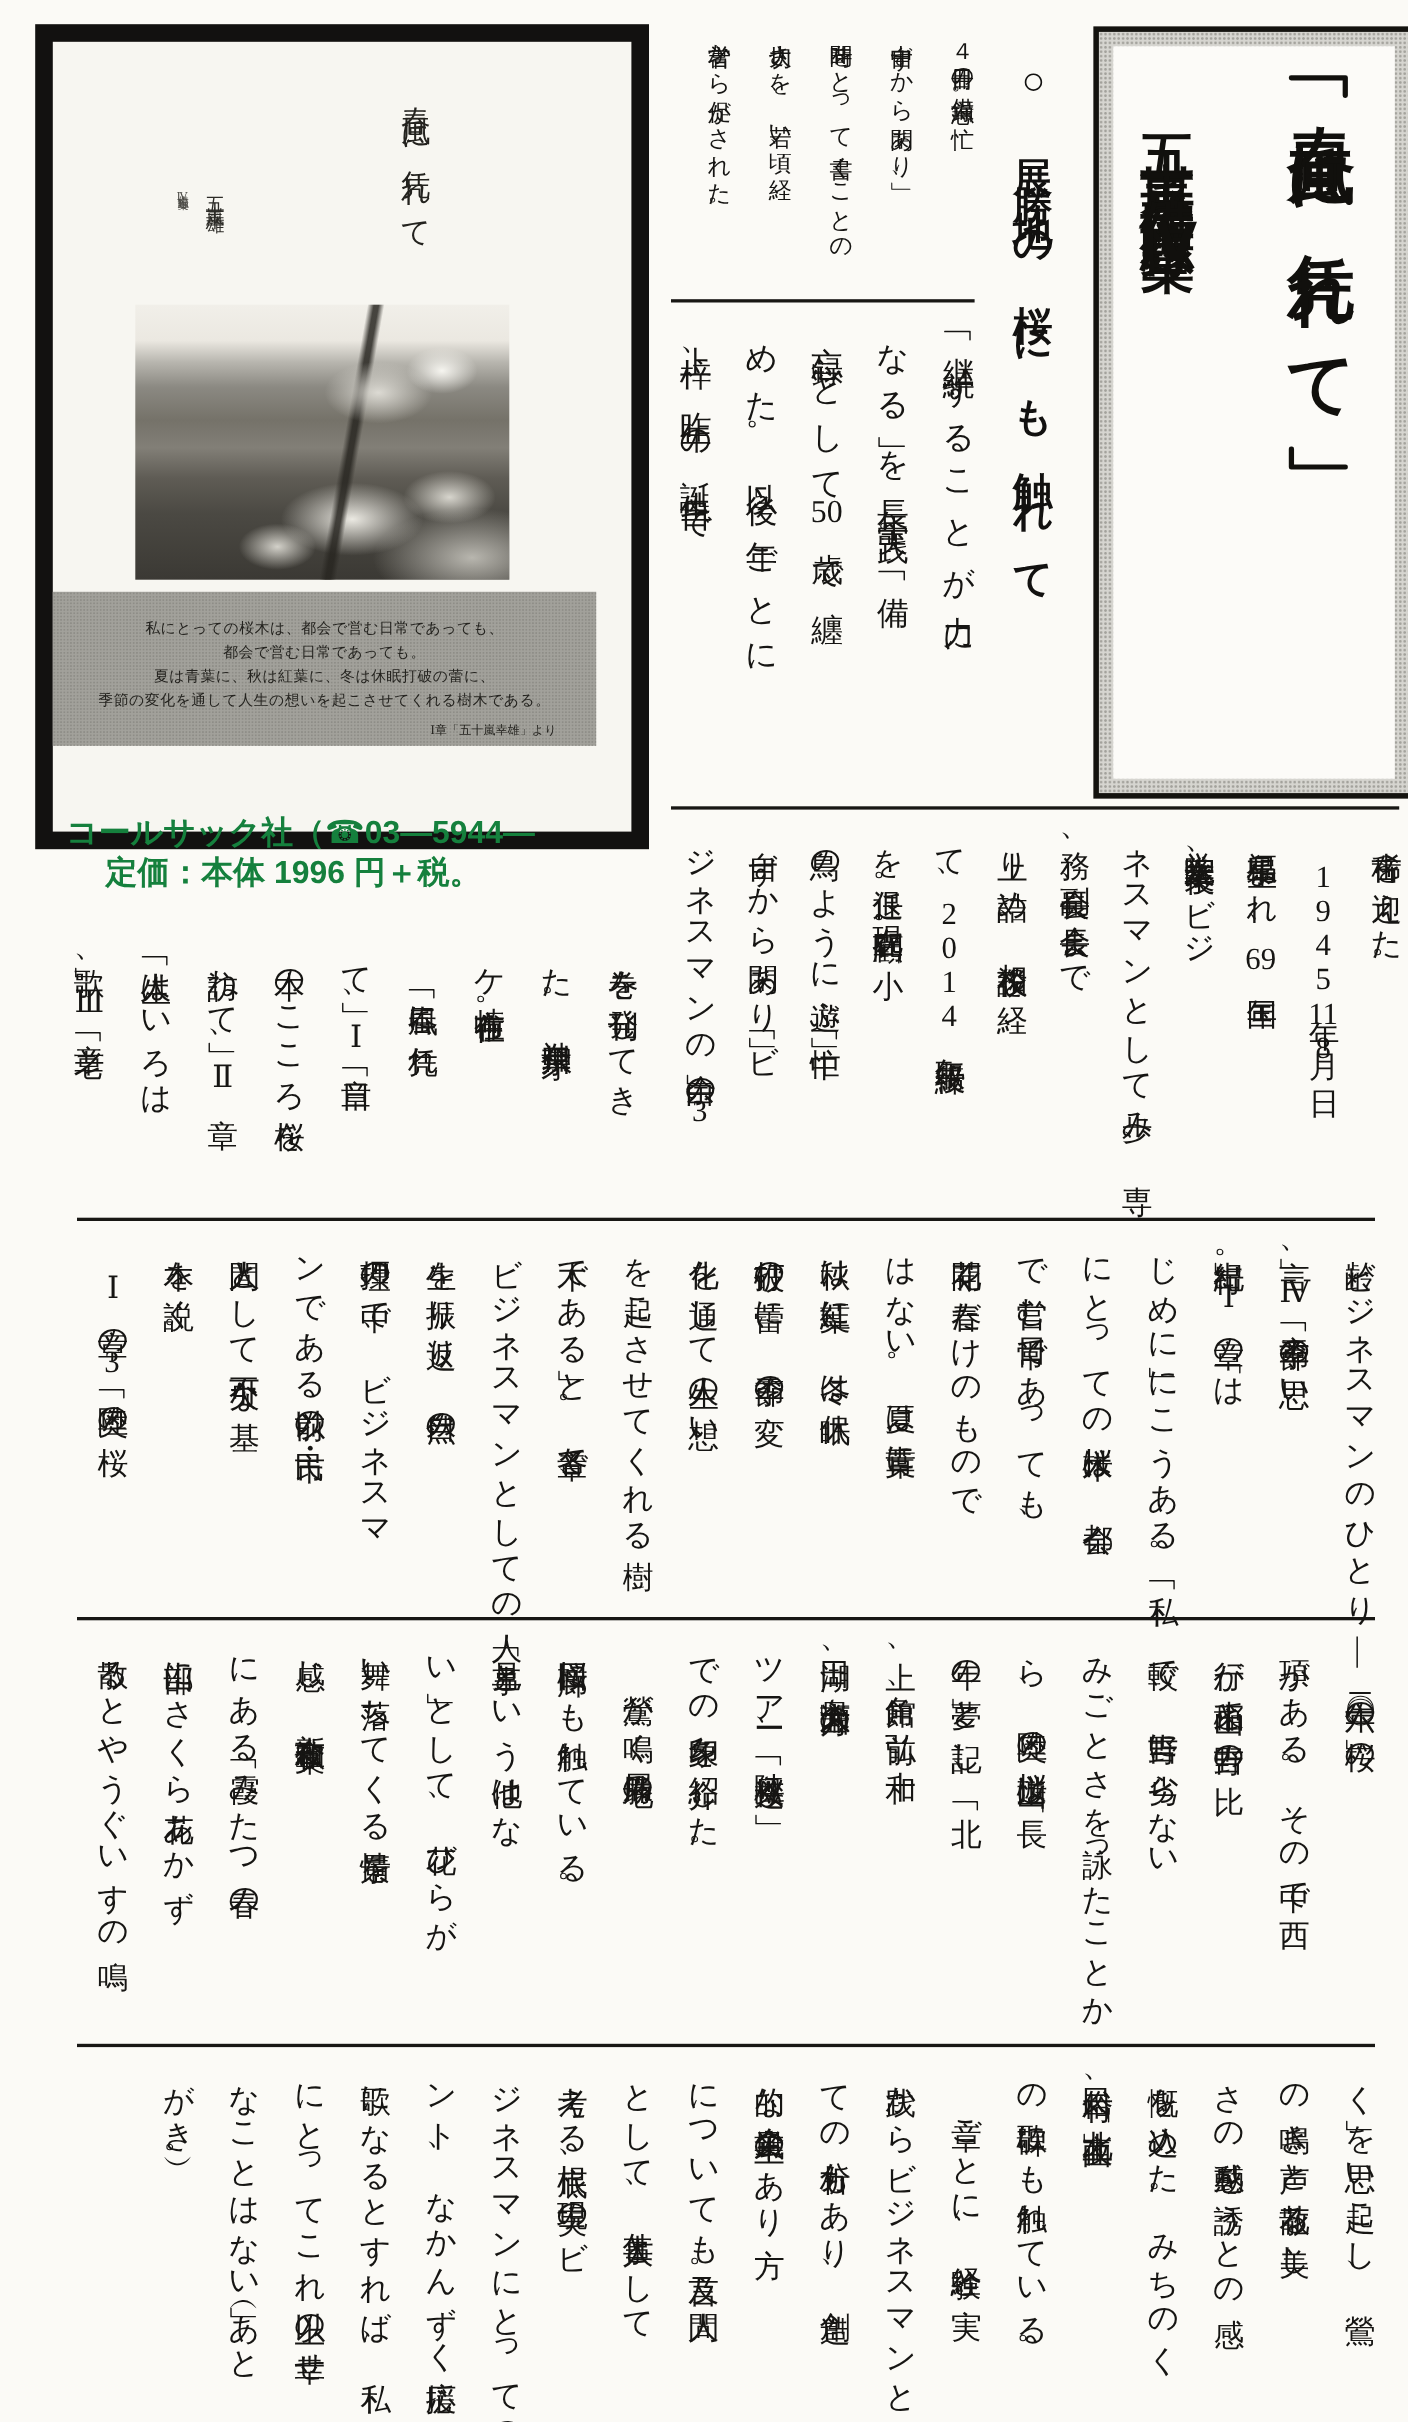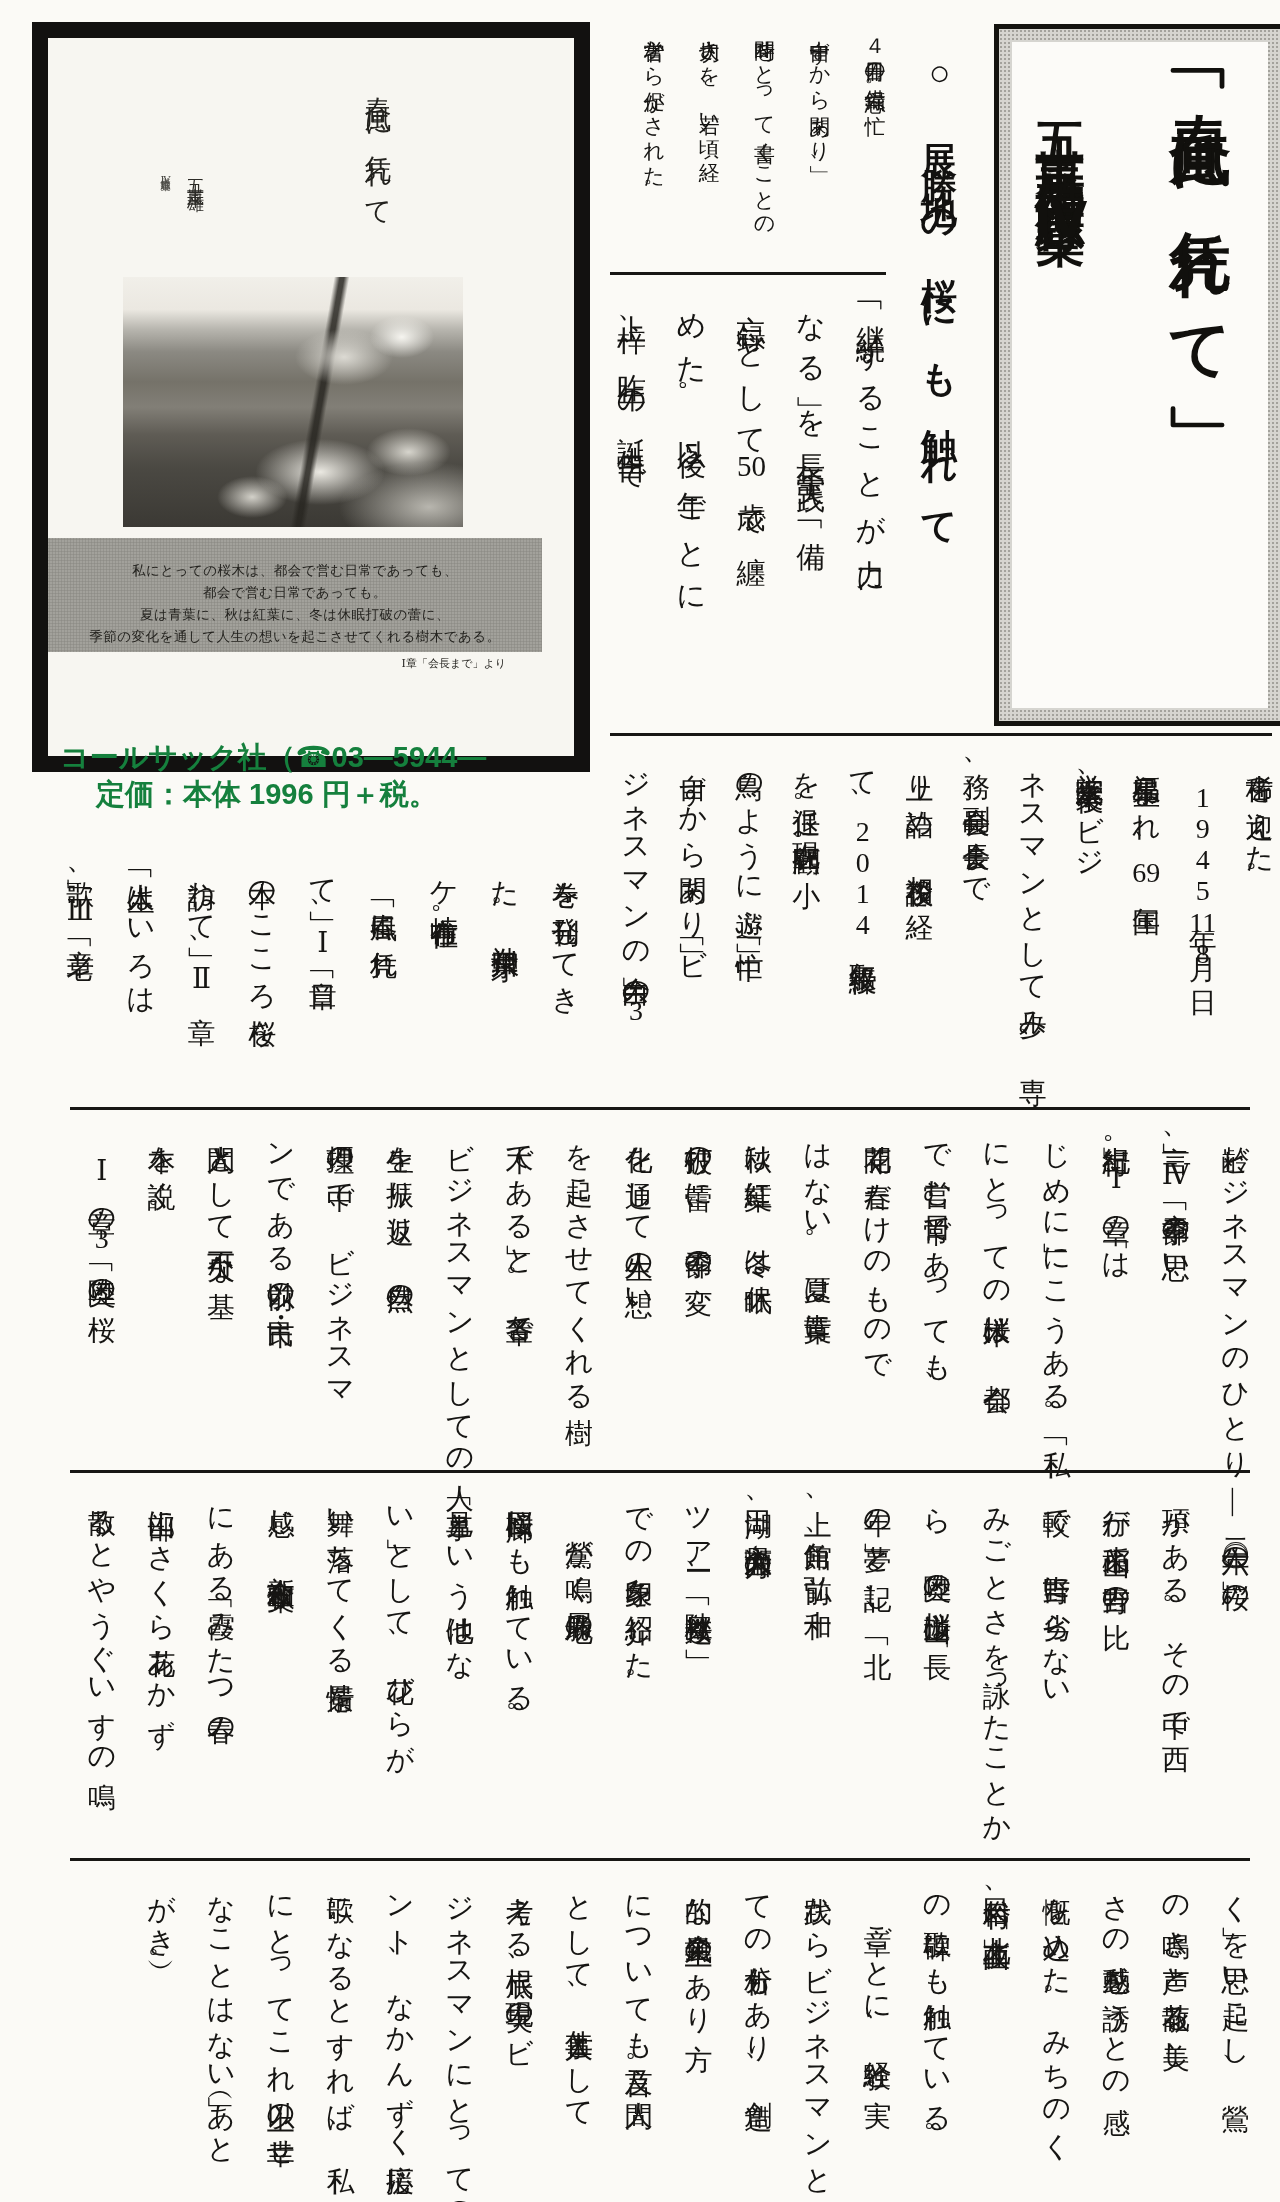--- a/index.html
+++ b/index.html
@@ -43,21 +43,21 @@
   #cover-photo{position:absolute;left:75px;top:239px;width:340px;height:250px;
       background:
         radial-gradient(46px 30px at 82% 24%, rgba(250,249,244,.95), rgba(250,249,244,0) 70%),
         radial-gradient(70px 40px at 65% 32%, rgba(235,233,226,.85), rgba(235,233,226,0) 70%),
         linear-gradient(100deg, rgba(0,0,0,0) 55%, rgba(40,38,33,.85) 56.5%, rgba(40,38,33,.85) 57.6%, rgba(0,0,0,0) 59%),
         radial-gradient(90px 46px at 58% 78%, rgba(244,242,235,.95), rgba(244,242,235,0) 72%),
         radial-gradient(60px 34px at 84% 70%, rgba(229,227,219,.9), rgba(229,227,219,0) 70%),
         radial-gradient(50px 30px at 38% 88%, rgba(236,234,226,.85), rgba(236,234,226,0) 70%),
         radial-gradient(120px 60px at 90% 92%, rgba(214,212,204,.8), rgba(214,212,204,0) 75%),
         linear-gradient(180deg,#f1efe9 0%,#ebe8e1 13%,#b7b5ae 21%,#8b8982 30%,#757269 42%,#827f77 52%,#5f5c55 63%,#4b4943 76%,#3b3934 100%);}
-  #cover-obi{position:absolute;left:0px;top:500px;width:494px;height:114px;
+  #cover-obi{position:absolute;left:0px;top:500px;width:494px;height:140px;
       background-color:#a2a19b;background-image:radial-gradient(#8e8d87 .9px,rgba(0,0,0,0) 1.2px);
       background-size:3px 3px;color:#24231f;text-align:center;padding-top:22px;box-sizing:border-box;}
   #cover-obi .obi-line{font-size:13.5px;line-height:22px;letter-spacing:.5px;}
   #obi-credit{font-size:11px;text-align:right;padding-right:36px;margin-top:8px;}
   
   #publisher-info{position:absolute;left:40px;top:739px;width:560px;
       font-family:"Liberation Sans","DejaVu Sans",sans-serif;font-weight:bold;font-size:29px;
       line-height:37px;color:#15803d;}
   .pub-line-1{padding-left:20px;}
   .pub-line-3{padding-left:56px;}
@@ -108,21 +108,21 @@
     <div id="cover-series">備忘録集Ⅳ</div>
     <div id="cover-author">五十嵐幸雄</div>
     <div id="cover-photo"></div>
     <div id="cover-obi">
       <div>
           <div class="obi-line">私にとっての桜木は、都会で営む日常であっても、</div>
           <div class="obi-line">都会で営む日常であっても。</div>
           <div class="obi-line">夏は青葉に、秋は紅葉に、冬は休眠打破の蕾に、</div>
           <div class="obi-line">季節の変化を通して人生の想いを起こさせてくれる樹木である。</div>
         </div>
-      <div id="obi-credit">Ⅰ章「会長まで」より</div>
+      <div id="obi-credit">Ⅰ章「五十嵐幸雄」より</div>
     </div>
   </div>
 
   <div id="rule-1" class="rule"></div>
 
   <div id="publisher-info">
     <div class="pub-line-1">
       <span>コールサック社（</span><span>☎</span><span>03―5944―</span>
     </div>
     <div class="pub-line-3">定価：本体 1996 円＋税。</div>

